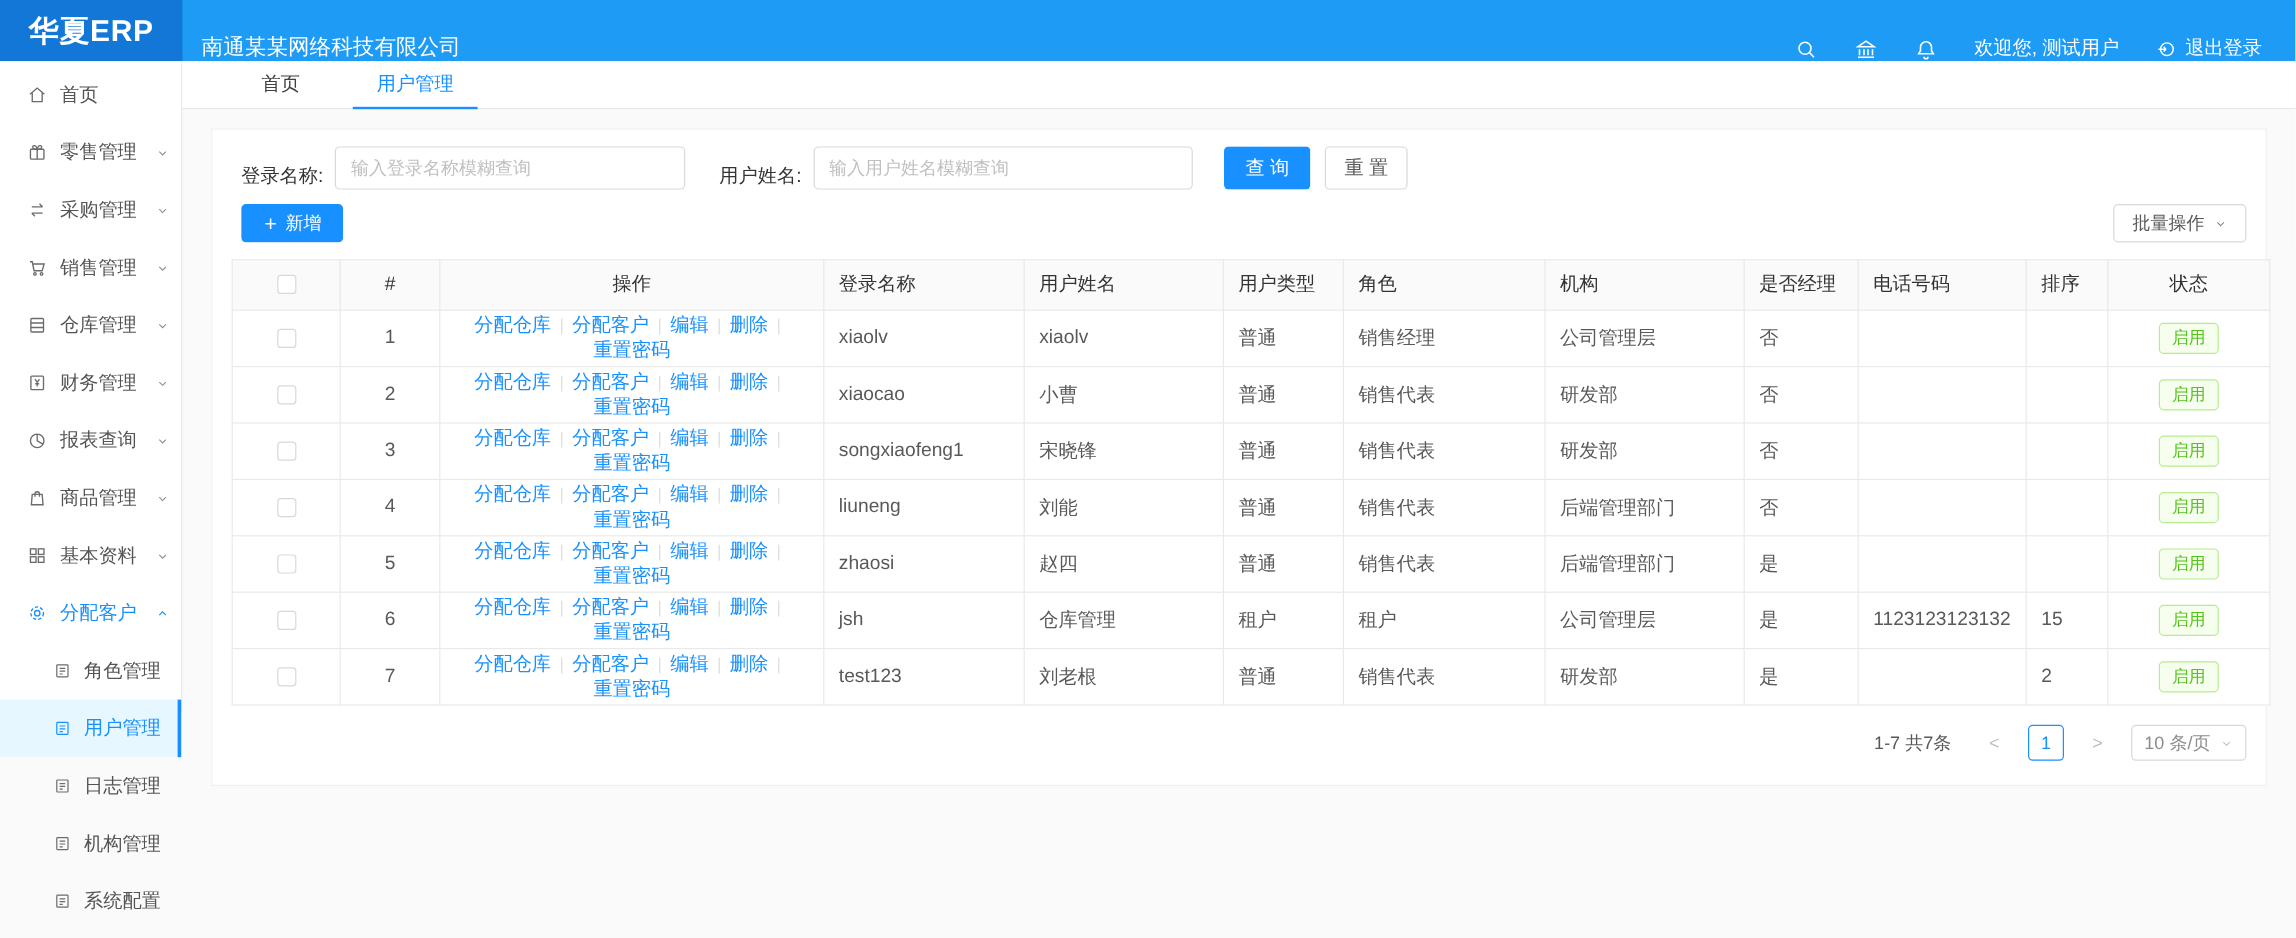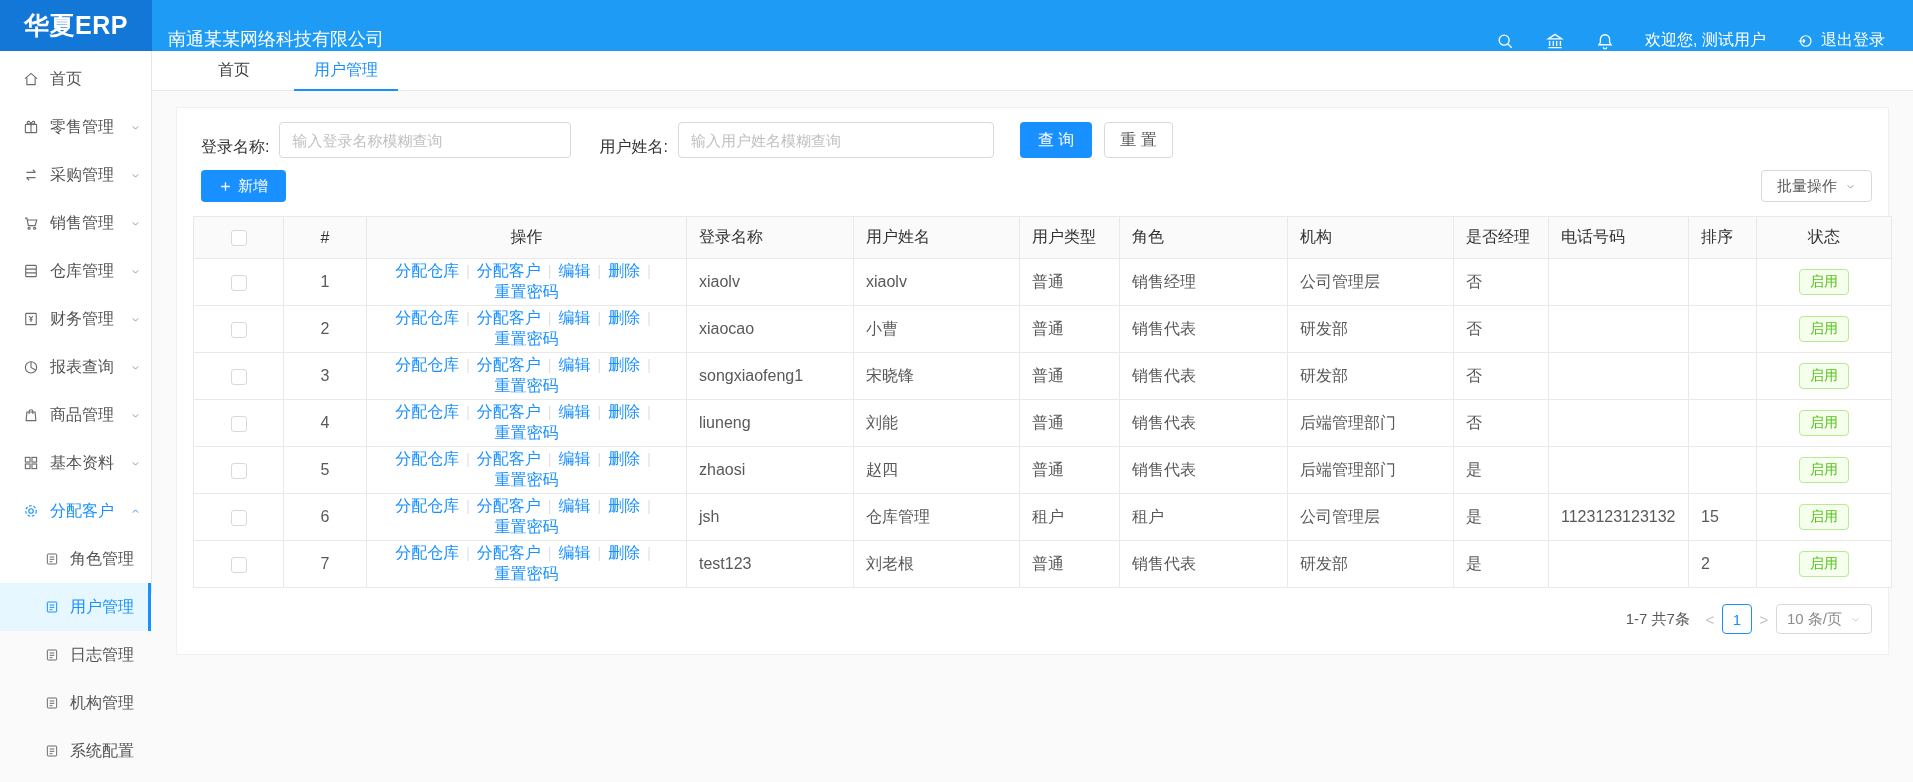--- a/index.html
+++ b/index.html
@@ -74,21 +74,21 @@
   th, td { border:1px solid #e9e9e9; font-weight:normal; }
   th { height:42px; background:#fafafa; color:#333; font-size:16px; text-align:left; padding:0 12px; }
   td { height:47px; font-size:16px; color:#595959; padding:0 12px; background:#fff; }
   th.c, td.c { text-align:center; padding:0 4px; }
   .checkbox { display:inline-block; width:16px; height:16px; border:1px solid #d9d9d9; border-radius:3px; background:#fff; vertical-align:middle; cursor:pointer; }
   .op-link { color:#1890ff; text-decoration:none; cursor:pointer; white-space:nowrap; }
   .op-link:not(:last-child)::after { content:"|"; color:#e0e0e0; margin:0 7px; font-size:14px; }
   .badge { display:inline-block; padding:3px 10px; font-size:14px; color:#52c41a; background:#f6ffed; border:1px solid #b7eb8f; border-radius:4px; }
 
   
-  .pagination { display:flex; align-items:center; justify-content:flex-end; margin-top:16px; gap:0; font-size:15px; color:#595959; }
+  .pagination { display:flex; align-items:center; justify-content:flex-end; margin-top:16px; gap:16px; font-size:15px; color:#595959; }
   .page-total { margin-right:8px; }
   .page-arrow { color:#bfbfbf; font-size:15px; width:24px; text-align:center; cursor:pointer; }
   .page-num { width:30px; height:30px; border:1px solid #1890ff; border-radius:4px; color:#1890ff; display:flex; align-items:center; justify-content:center; cursor:pointer; background:#fff; }
   .page-size { height:30px; border:1px solid #d9d9d9; border-radius:4px; background:#fff; display:flex; align-items:center; padding:0 10px; gap:8px; color:#8c8c8c; cursor:pointer; }
   .page-size .chev { display:flex; color:#bfbfbf; }
   .page-size .chev svg { width:11px; height:11px; }
 </style>
 </head>
 <body>
 

